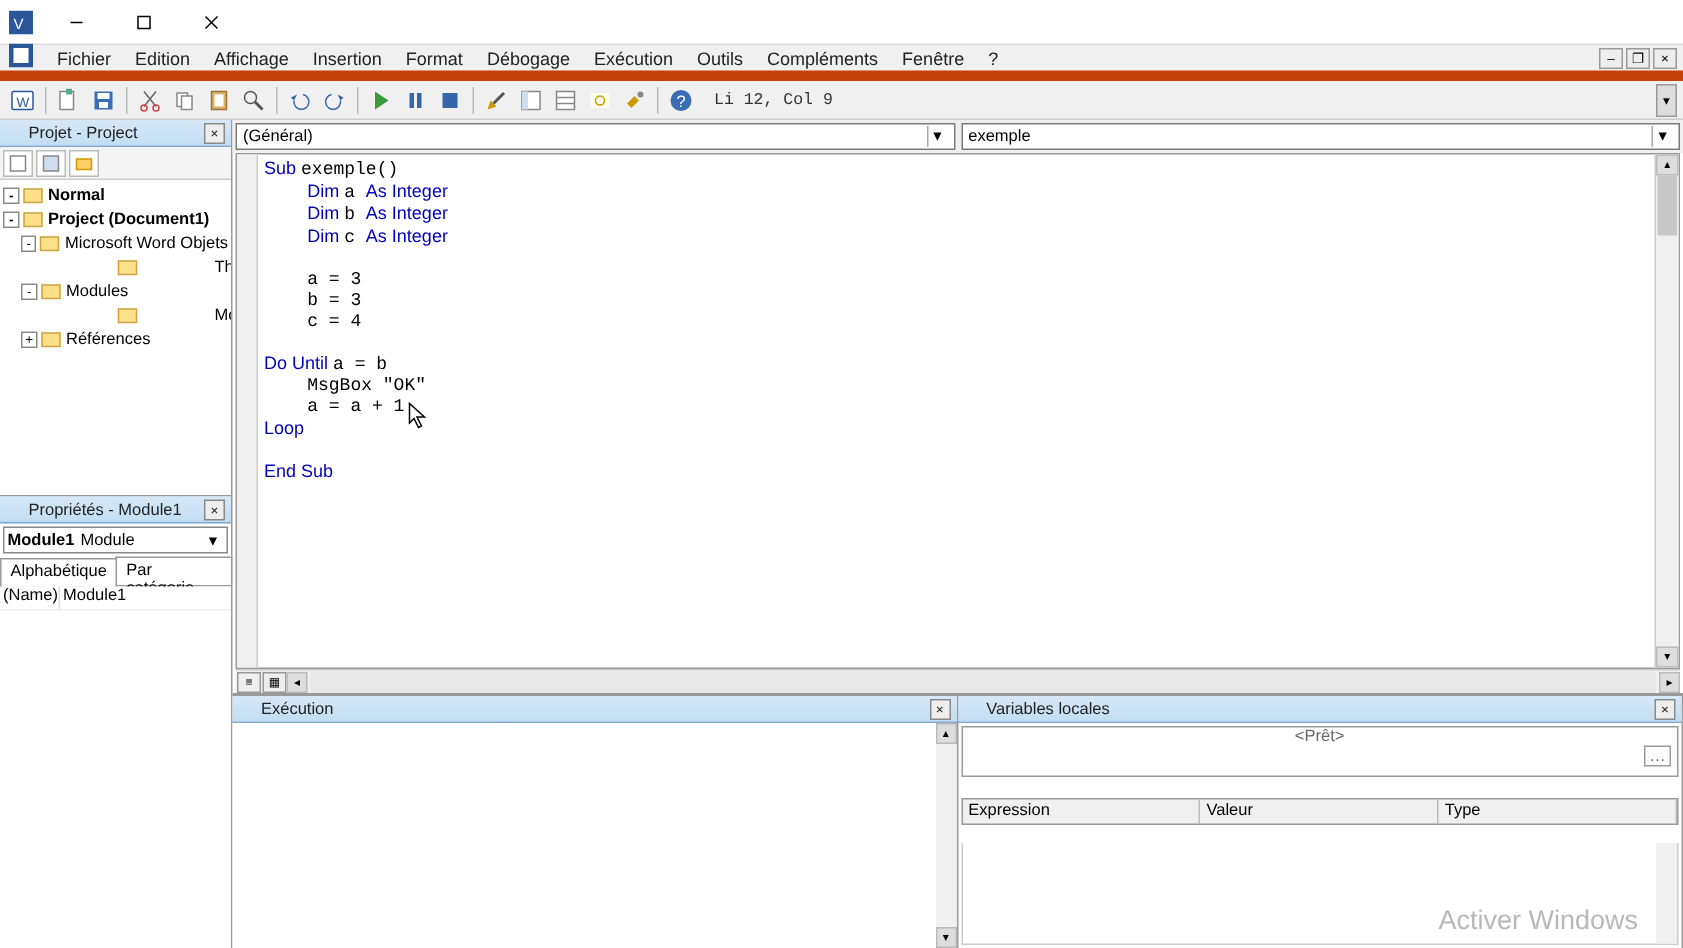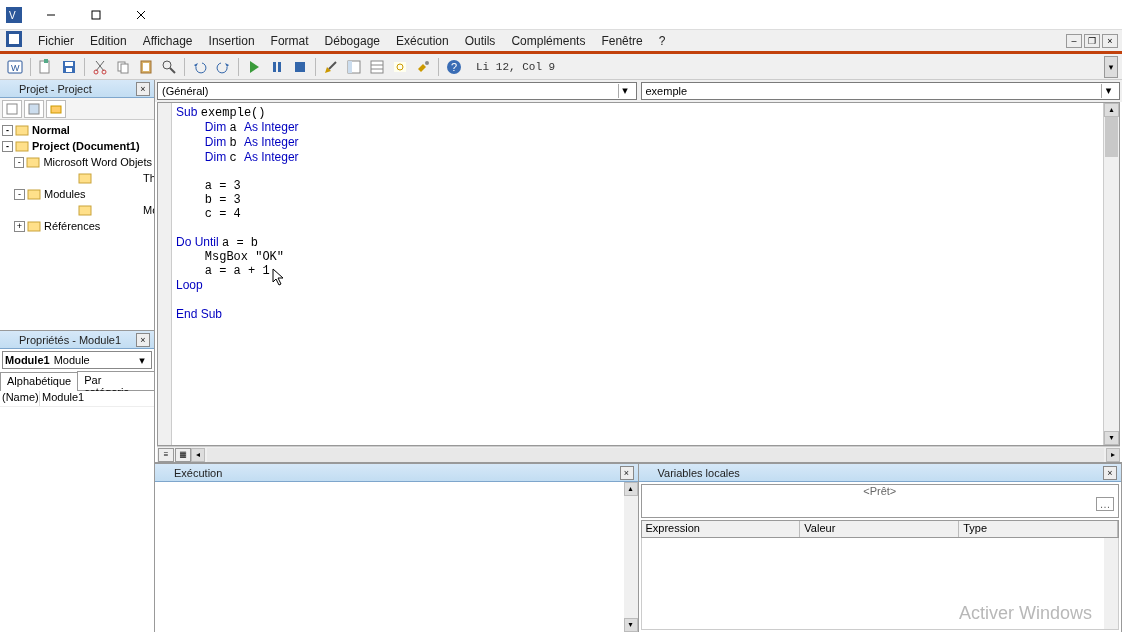--- a/index.html
+++ b/index.html
@@ -6,21 +6,21 @@
 body { width: 1122px; height: 632px; background: #fff; overflow: hidden; font-size: 11px; position: relative; }
 
 
 .titlebar { height: 30px; background: #fff; border-bottom: 1px solid #ddd; display: flex; align-items: center; padding: 0 6px; }
 .titlebar .appicon { width: 16px; height: 16px; margin-right: 6px; }
 .titlebar .title { flex: 1; color: #333; font-size: 12px; }
 .titlebar .winbtns { display: flex; }
 .titlebar .winbtn { width: 45px; height: 28px; display: flex; align-items: center; justify-content: center; cursor: pointer; }
 
 
-.menubar { height: 24px; background: #f0f0f0; border-bottom: 3px solid #c2410c; display: flex; align-items: center; padding: 0 2px; position: relative; }
+.menubar { height: 24px; background: #f0f0f0; border-bottom: 7px solid #c2410c; display: flex; align-items: center; padding: 0 2px; position: relative; }
 .menubar .menuicon { width: 20px; height: 20px; margin: 0 4px; }
 .menubar .menuitem { padding: 2px 8px; cursor: pointer; font-size: 12px; color: #222; }
 .menubar .mdi-btns { position: absolute; right: 4px; display: flex; gap: 2px; }
 .menubar .mdi-btn { width: 16px; height: 14px; border: 1px solid #999; background: #eee; cursor: pointer; font-size: 9px; line-height: 12px; text-align: center; }
 
 
 .toolbar { height: 26px; background: #f0f0f0; border-bottom: 1px solid #ccc; display: flex; align-items: center; padding: 0 4px; gap: 1px; }
 .toolbar .tbtn { width: 22px; height: 22px; display: flex; align-items: center; justify-content: center; cursor: pointer; border: 1px solid transparent; }
 .toolbar .sep { width: 1px; height: 18px; background: #bbb; margin: 0 3px; }
 .toolbar .status { margin-left: 6px; color: #333; font-size: 11px; padding: 2px 4px; font-family: Liberation Mono, monospace; }
@@ -82,21 +82,21 @@
 .code-scroll-h .arrow { width: 14px; height: 14px; border: 1px solid #bbb; background: #ddd; text-align: center; font-size: 8px; line-height: 12px; cursor: pointer; }
 
 
 .bottom { height: 170px; display: flex; border-top: 2px solid #999; }
 .exec-panel, .locals-panel { flex: 1; display: flex; flex-direction: column; border-right: 1px solid #999; }
 .exec-body { flex: 1; background: #fff; position: relative; }
 .exec-body .scroll-v { position: absolute; right: 0; top: 0; bottom: 0; width: 14px; background: #f0f0f0; }
 .exec-body .scroll-v .arrow { height: 14px; border: 1px solid #bbb; background: #ddd; text-align: center; font-size: 8px; line-height: 12px; }
 .locals-context { height: 34px; border: 1px solid #999; margin: 2px; display: flex; align-items: center; padding: 0 4px; font-size: 11px; color: #666; flex-direction: column; }
 .locals-context .dots { margin-left: auto; width: 18px; border: 1px solid #999; text-align: center; cursor: pointer; }
-.locals-head { display: flex; height: 18px; border: 1px solid #999; margin: 0 2px; background: #f0f0f0; }
+.locals-head { display: flex; height: 18px; border: 1px solid #999; margin: 12px 2px; background: #f0f0f0; }
 .locals-head .col { flex: 1; padding: 1px 4px; border-right: 1px solid #bbb; font-size: 11px; }
 .locals-body { flex: 1; background: #fff; margin: 0 2px 2px 2px; border: 1px solid #ccc; border-top: none; position: relative; }
 .locals-body .scroll-v { position: absolute; right: 0; top: 0; bottom: 0; width: 14px; background: #f0f0f0; }
 
 
 .watermark { position: absolute; right: 30px; bottom: 8px; color: #b8b8b8; font-size: 18px; pointer-events: none; }
 
 
 .cursor-overlay { position: absolute; left: 272px; top: 268px; pointer-events: none; }
 

